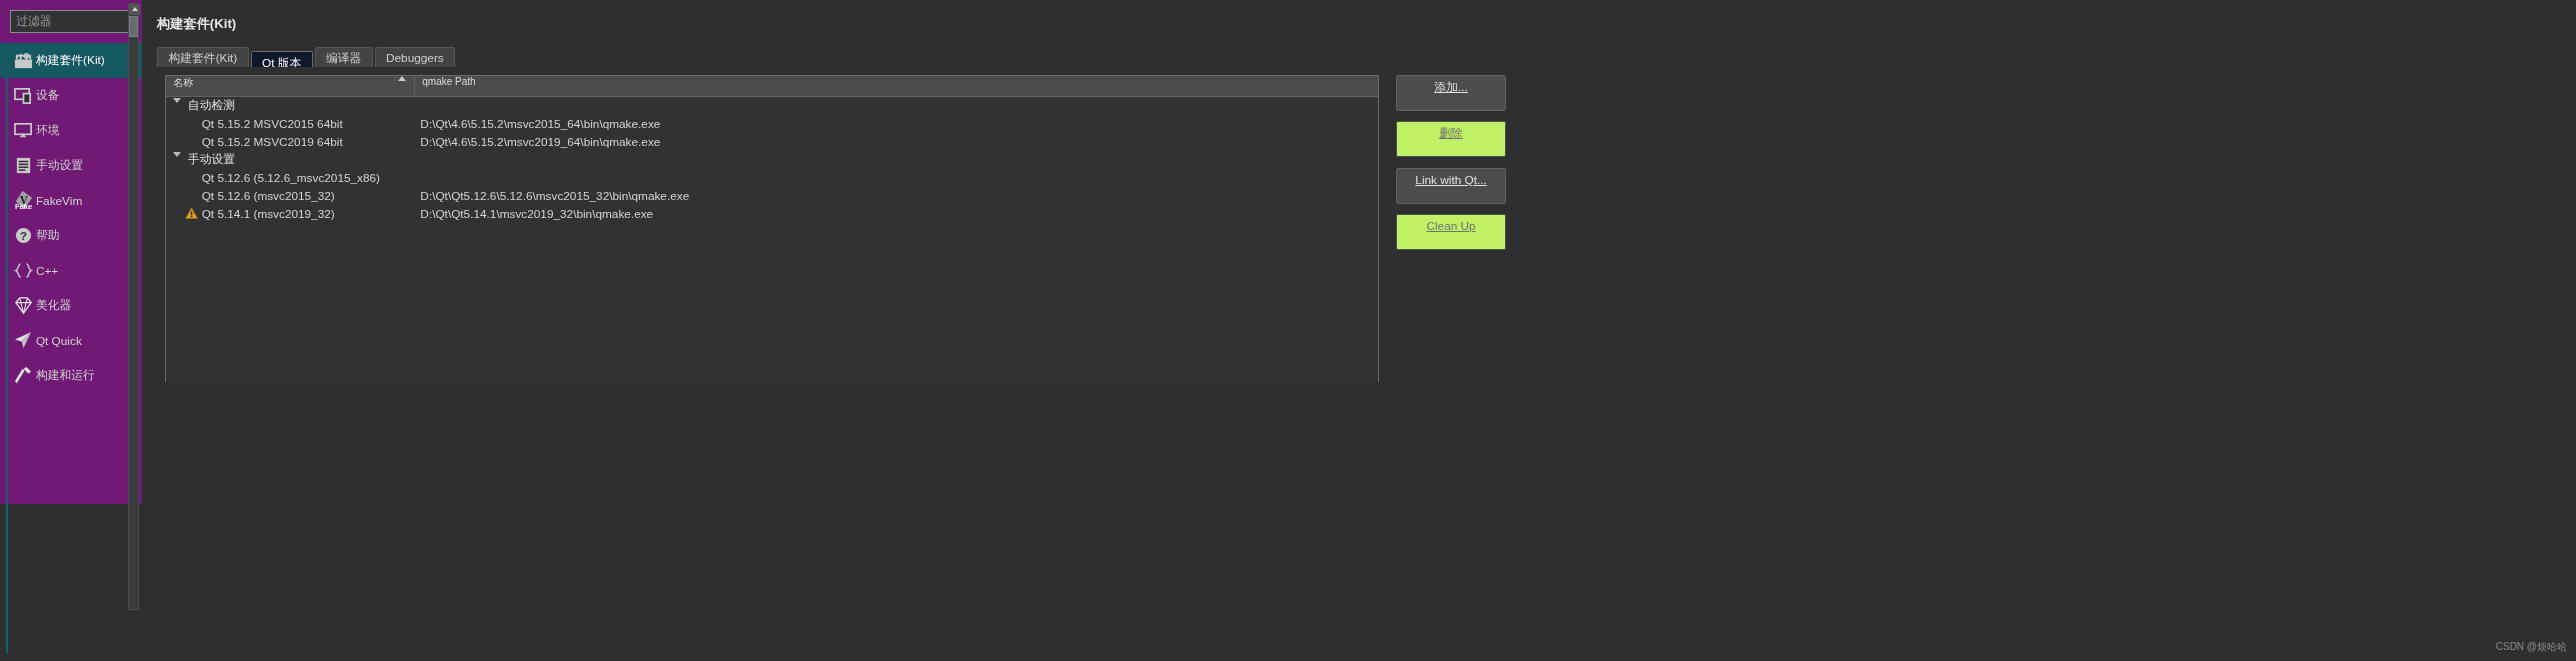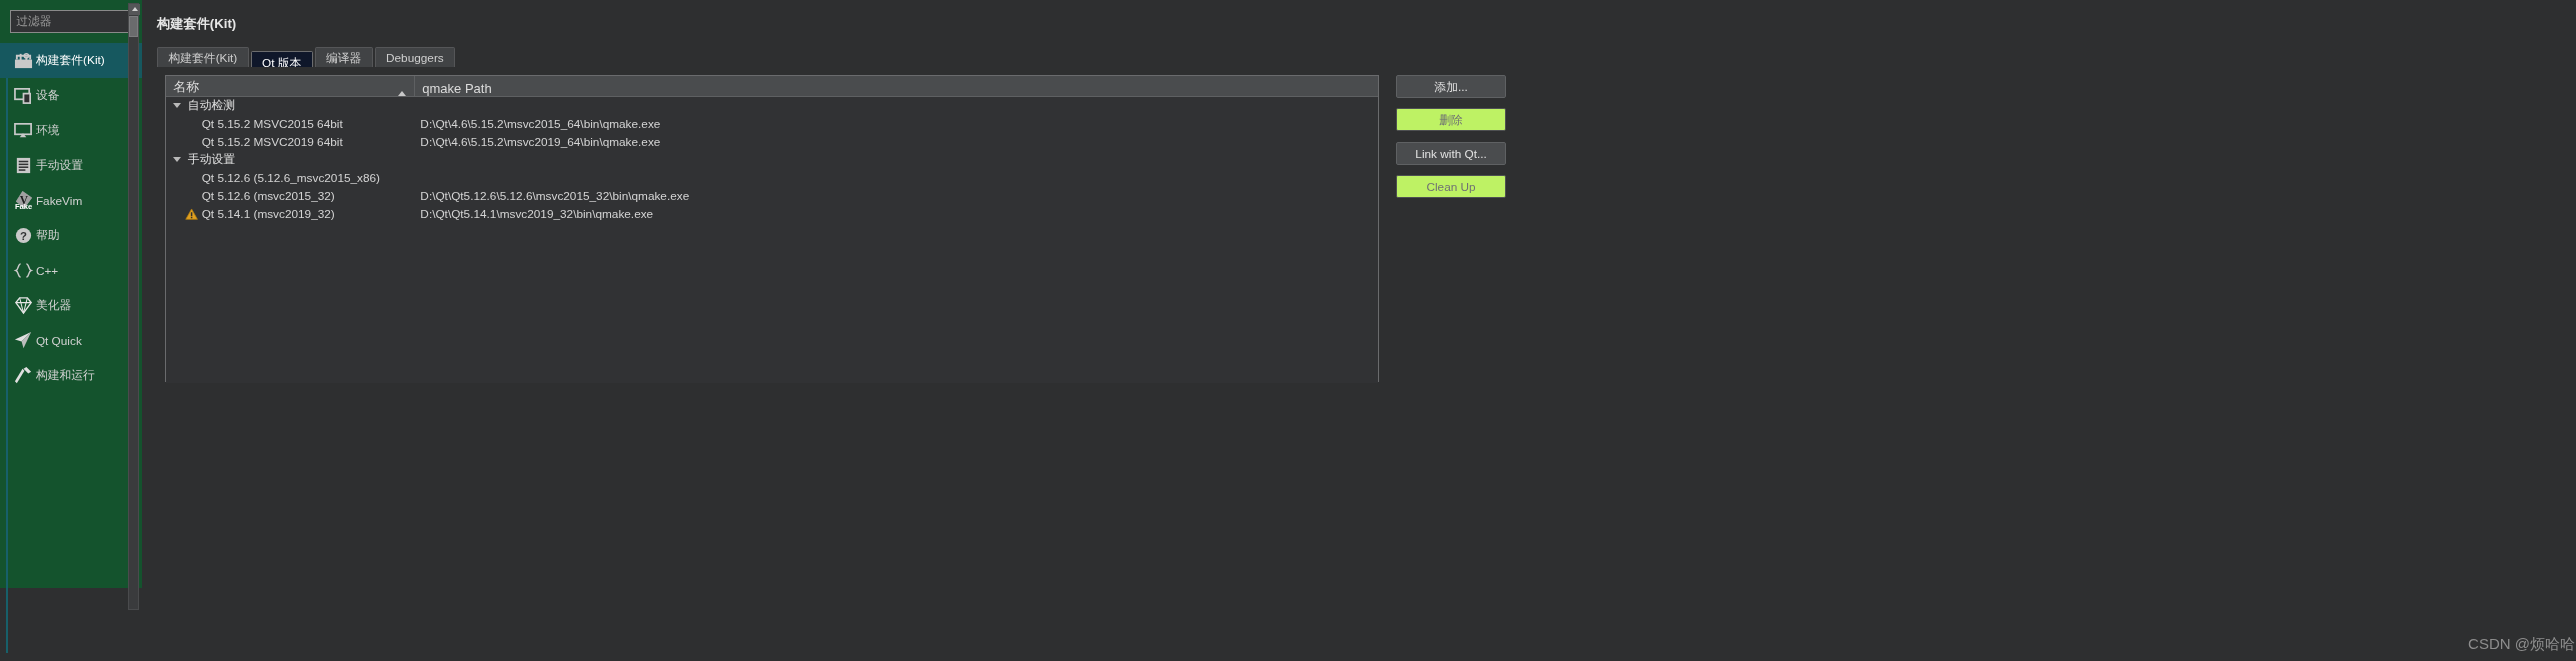--- a/index.html
+++ b/index.html
@@ -7,22 +7,22 @@
     width:2576px;height:662px;
     background:#2e2f30;
     font-family:"Liberation Sans","DejaVu Sans",sans-serif;
     color:#d8d8d8;
     overflow:hidden;
   }
   .app{position:relative;width:2576px;height:662px;display:flex;}
 
   
   .sidebar{
-    width:142px;height:588px;
-    background:#14532d;
+    width:142px;height:504px;
+    background:#701a75;
     position:relative;
     flex:0 0 142px;
     box-sizing:border-box;
   }
   .filter-wrap{padding:9.5px 7.6px 7.6px 9.5px;}
   .filter-input{
     width:121px;height:23.6px;
     background:#313234;
     border:0.9px solid #8a8a8a;
     color:#cfcfcf;
@@ -141,36 +141,36 @@
     border:0.9px solid #6a6b6d;
     background:#313234;
     box-sizing:border-box;
   }
   .thead{
     display:flex;height:21px;background:#4a4c4e;
     border-bottom:0.9px solid #5e6062;
     box-sizing:border-box;
   }
   .th{
-    font-size:13px;color:#dcdcdc;
-    display:flex;align-items:flex-end;
+    font-size:10px;color:#dcdcdc;
+    display:flex;align-items:flex-start;
     padding:0 7.6px;
     box-sizing:border-box;
     position:relative;
     white-space:nowrap;
   }
   .th.name{width:249px;border-right:0.9px solid #5e6062;justify-content:space-between;}
   .th.path{flex:1 1 auto;}
   .sort-asc{
     width:0;height:0;border-left:4.7px solid transparent;border-right:4.7px solid transparent;
     border-bottom:5.7px solid #c8c8c8;
   }
   .tbody{height:286px;overflow:hidden;background:#313234;}
   .row{display:flex;height:18px;align-items:center;font-size:11.8px;color:#d4d4d4;white-space:nowrap;}
-  .cell-name{width:249px;display:flex;align-items:center;box-sizing:border-box;}
+  .cell-name{width:249px;display:flex;align-items:flex-start;box-sizing:border-box;}
   .cell-path{flex:1 1 auto;padding-left:5.7px;box-sizing:border-box;color:#d4d4d4;}
   .twisty{
     width:0;height:0;margin-left:7.6px;margin-right:6.6px;
     border-left:4.7px solid transparent;border-right:4.7px solid transparent;
     border-top:5.7px solid #b9b9b9;flex:0 0 auto;
   }
   .group-label{font-size:11.8px;color:#e0e0e0;}
   .child-indent{width:36px;flex:0 0 36px;}
   .warn-indent{width:19px;flex:0 0 19px;}
   .warn-ico{
@@ -178,39 +178,40 @@
   }
 
   
   .btn-col{
     position:absolute;
     left:1239px;top:7.6px;
     width:110px;
     display:flex;flex-direction:column;
   }
   .btn{
-    height:23px;line-height:23.6px;
+    height:36px;line-height:23.6px;
     font-size:11.8px;
     background:#4a4c4e;
     border:0.9px solid #5f6163;
     color:#e2e2e2;
     text-align:center;
     margin-bottom:10.4px;
     box-sizing:border-box;
     border-radius:1.9px;
     cursor:default;
     white-space:nowrap;
     overflow:hidden;
     text-overflow:ellipsis;
+    text-decoration:underline;
   }
   .btn.disabled{color:#6f7173;background:#bef264;border-color:#4e5052;}
 
   .watermark{
-    position:absolute;right:1px;bottom:7.6px;
-    font-size:15px;color:#8d8d8d;
+    position:absolute;right:9px;bottom:7.6px;
+    font-size:10px;color:#8d8d8d;
     white-space:nowrap;
   }
   svg{display:block;}
 </style>
 </head>
 <body>
 
 <div class="app">
 
   <div class="sidebar">

